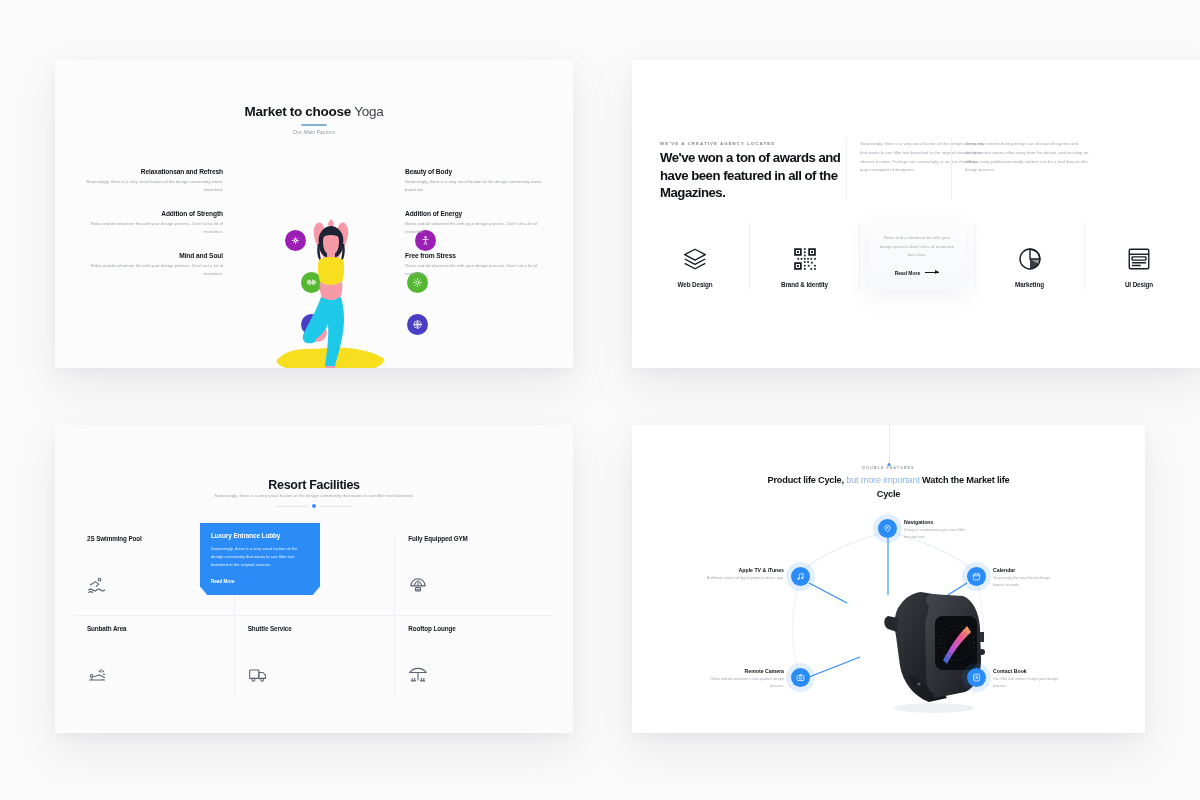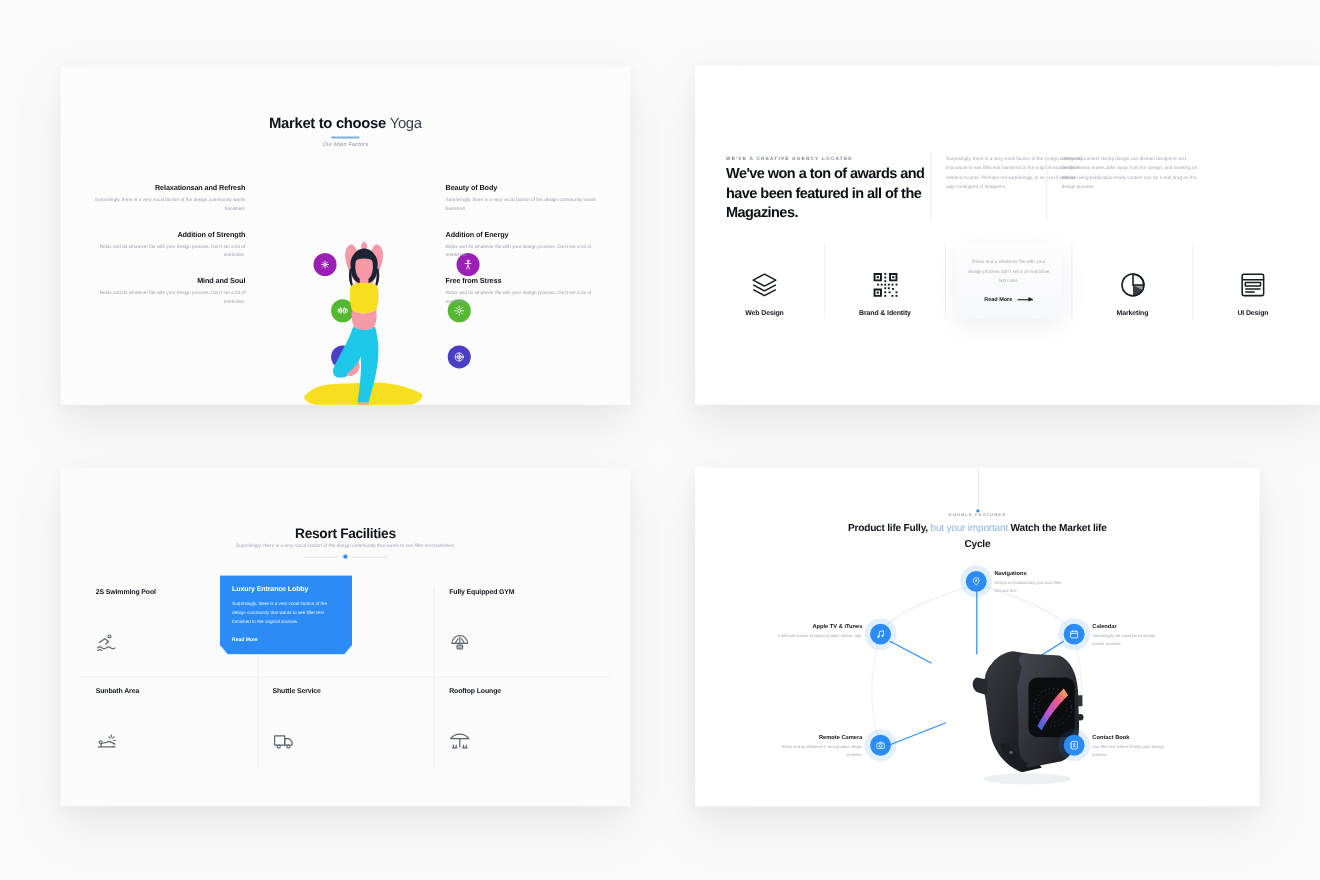--- a/index.html
+++ b/index.html
@@ -414,22 +414,22 @@
     <div class="h">Luxury Entrance Lobby</div>
     <div class="p">Surprisingly, there is a very vocal faction of the design community that wants to see filler text banished to the original sources.</div>
     <div class="more">Read More</div>
   </div>
 
   <div class="slide" id="slide-4">
     <div class="s4-stem"></div>
     <div class="s4-stemdot"></div>
     <div class="s4-eyebrow">DOUBLE FEATURES</div>
     <div class="s4-head">
-      <span>Product life Fully,</span>
-      <span class="accent">but your important</span>
+      <span>Product life Cycle,</span>
+      <span class="accent">but more important</span>
       <span>Watch the Market life Cycle</span>
     </div>
 
     <svg style="position:absolute; left:0; top:0; width:513px; height:308px;">
       <path d="M256 106 C210 120,175 135,168 152" fill="none" stroke="#eef1f5" stroke-width="1.4"></path>
       <path d="M256 106 C302 120,337 135,344 152" fill="none" stroke="#eef1f5" stroke-width="1.4"></path>
       <path d="M168 152 C158 190,158 220,168 252" fill="none" stroke="#f2f4f7" stroke-width="1.4"></path>
       <path d="M344 152 C354 190,354 220,344 252" fill="none" stroke="#f2f4f7" stroke-width="1.4"></path>
       <path d="M256 110 L256 170" fill="none" stroke="#2b8cf7" stroke-width="1.1"></path>
       <path d="M177 158 L215 178" fill="none" stroke="#2b8cf7" stroke-width="1.1"></path>

